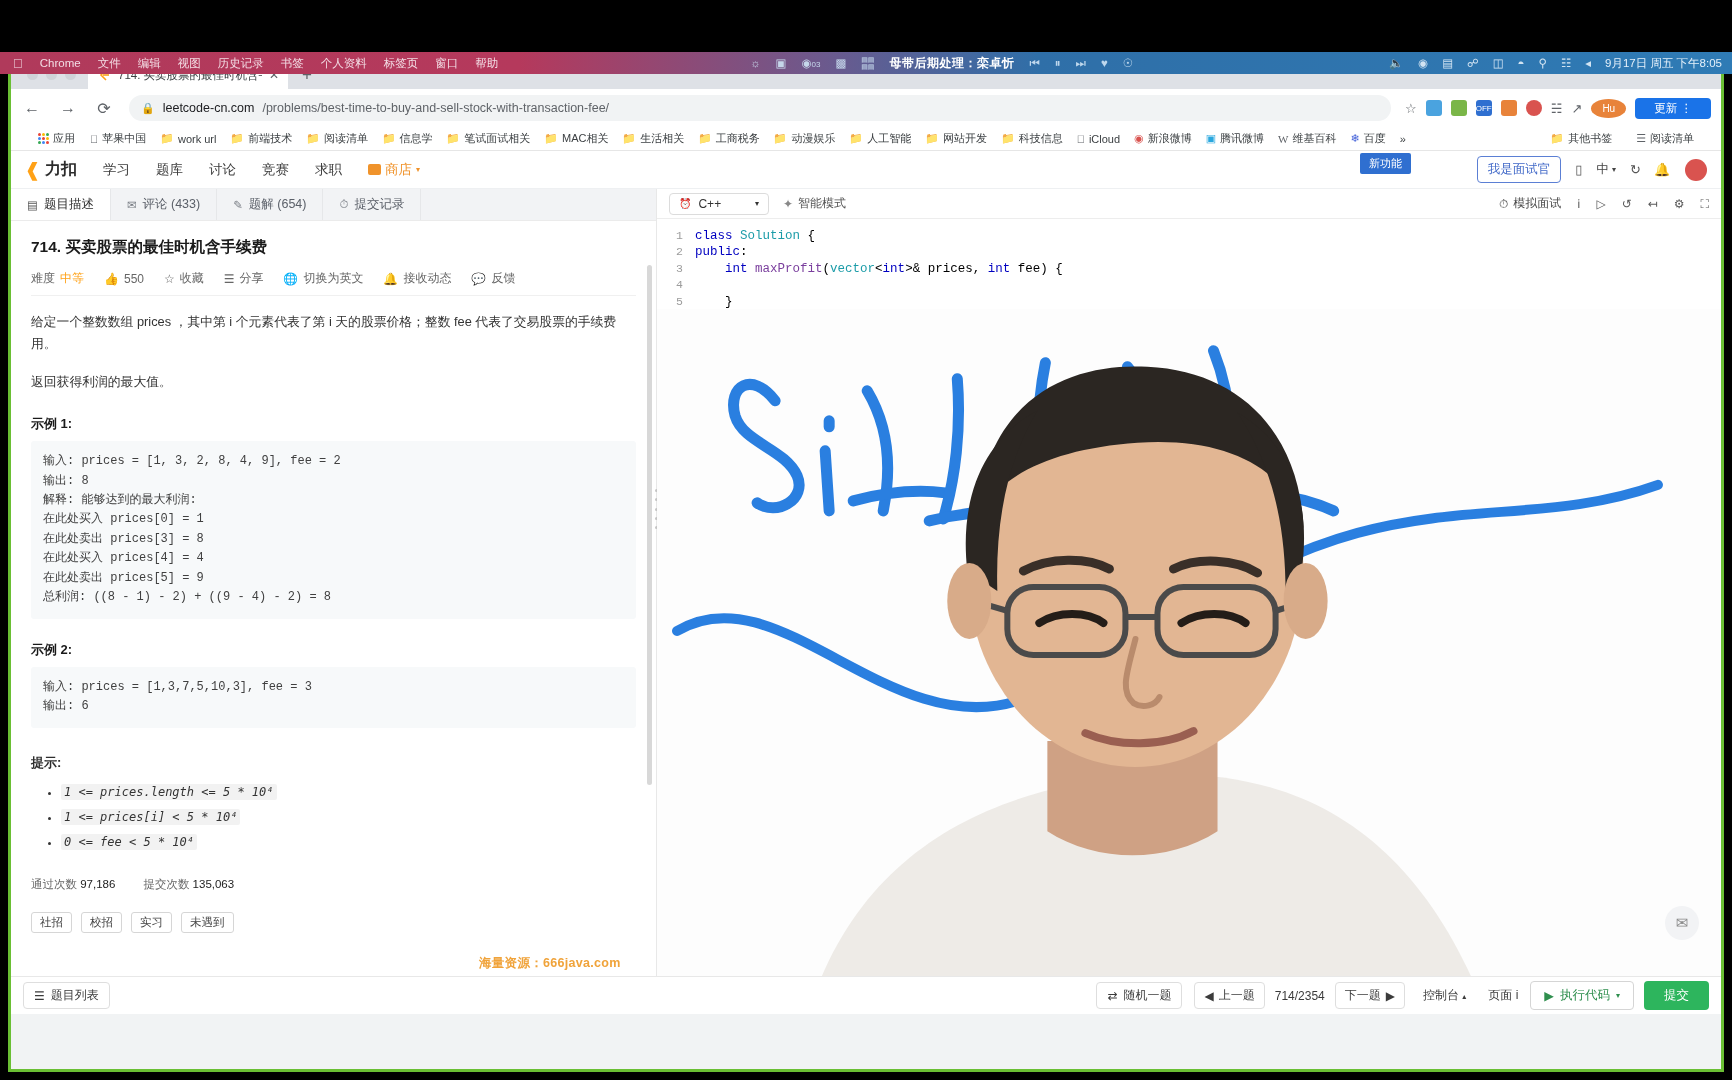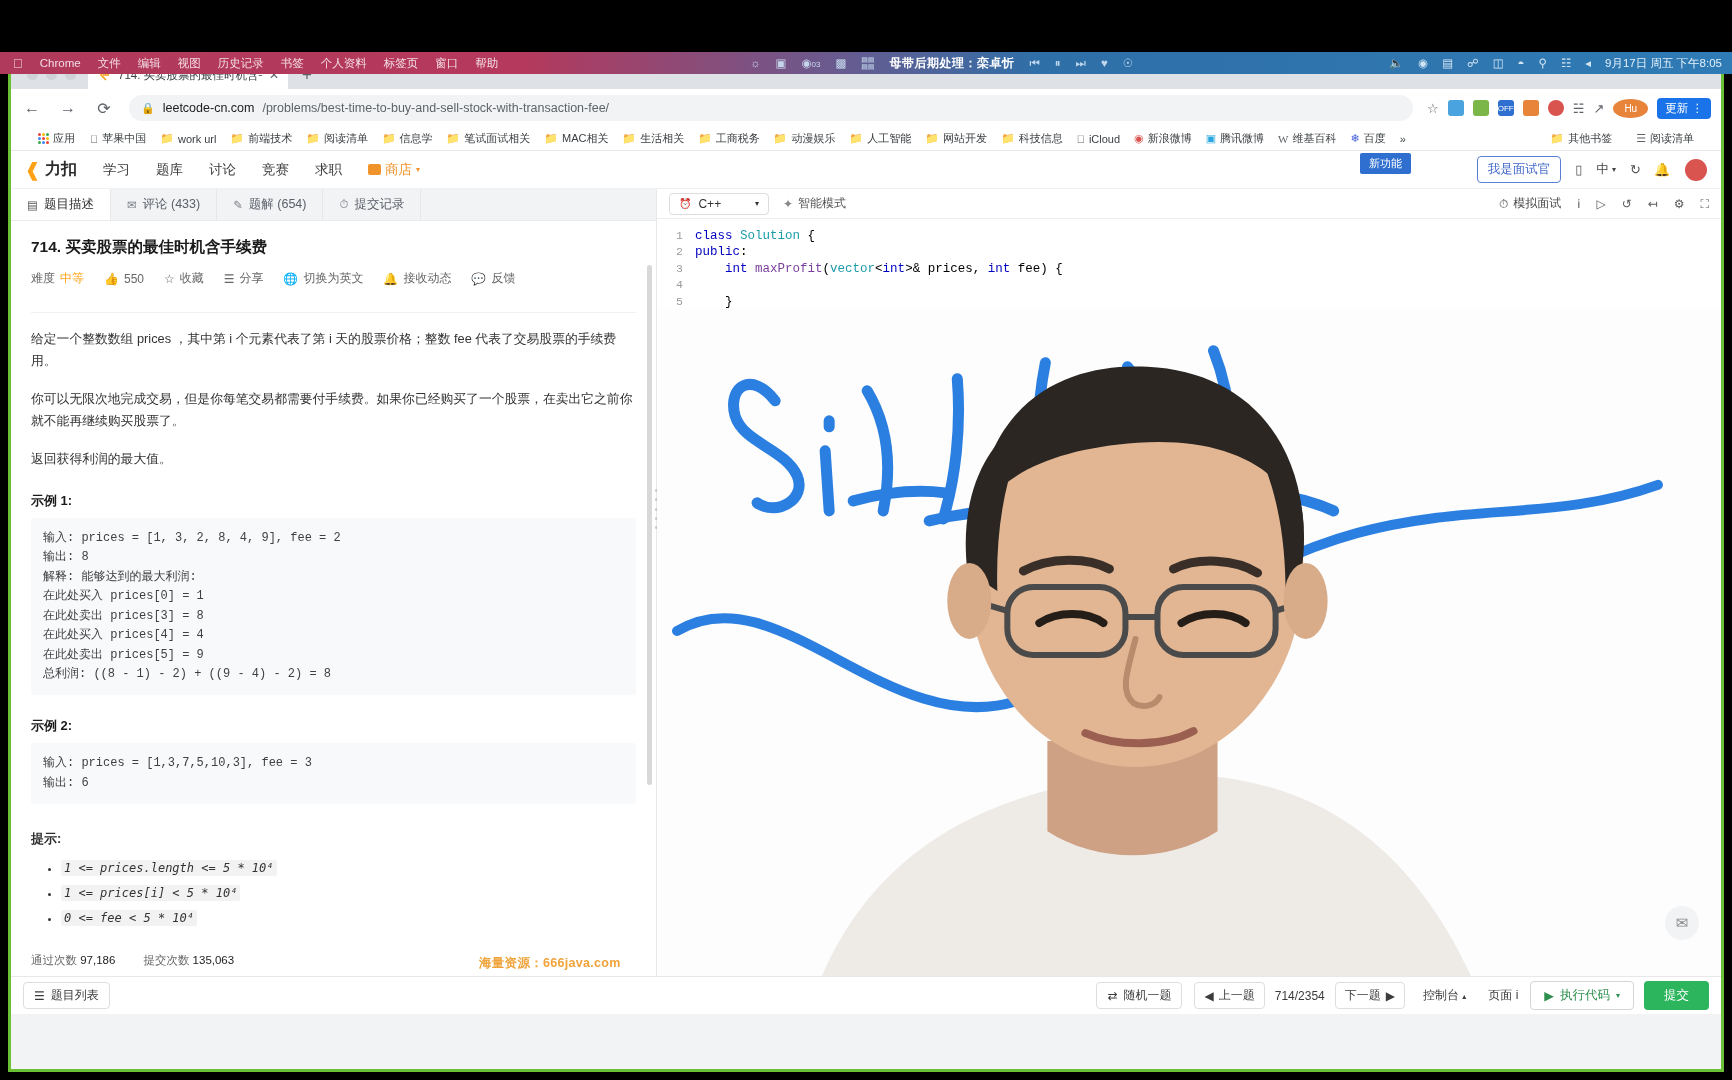--- a/index.html
+++ b/index.html
@@ -57,21 +57,21 @@
   .urlbox .u-path { color: #5f6368; }
   .omni-right { display: flex; align-items: center; gap: 9px; }
   .omni-right .oi { font-size: 13px; color: #5f6368; }
   .chip-ext { width: 16px; height: 16px; border-radius: 3px; }
   .avatar-hu {
     width: 35px; height: 19px; border-radius: 50%; background: #e8833a; color: #fff;
     font-size: 10px; display: flex; align-items: center; justify-content: center;
   }
   .btn-update {
     background: #1a73e8; color: #fff; font-size: 11.5px; border-radius: 4px;
-    padding: 3px 8px; white-space: nowrap;
+    padding: 3px 19px; white-space: nowrap;
   }
 
   .bookmarks {
     height: 24px; background: #fff; display: flex; align-items: center; gap: 0px;
     padding: 0 20px; font-size: 11px; color: #3c4043; border-bottom: 1px solid #e6e6e6;
     overflow: hidden; white-space: nowrap;
   }
   .bm { display: flex; align-items: center; gap: 4px; padding: 0 7px; }
   .bm .bico { font-size: 11px; color: #5f6368; }
   .bm-apps { display: flex; align-items:center; gap:4px; padding-right: 8px; }
@@ -113,21 +113,21 @@
   .ltab {
     display: flex; align-items: center; gap: 6px; padding: 0 16px; font-size: 12.5px;
     color: #5b6069; background: #f2f3f5; border-right: 1px solid #e6e7e9;
   }
   .ltab.active { background: #fff; color: #2b2b2b; }
   .ltab .ti { font-size: 11.5px; opacity: .8; }
   .tabs-row .tabs-fill { flex: 1; background: #f2f3f5; }
 
   .prob { flex: 1; overflow: hidden; padding: 16px 20px 0 20px; font-size: 13px; color: #2e2e2e; position: relative; }
   .prob h1 { font-size: 15.5px; font-weight: bold; color: #1a1a1a; margin-bottom: 12px; }
-  .meta { display: flex; align-items: center; gap: 20px; font-size: 12px; color: #666; padding-bottom: 25px; border-bottom: 1px solid #f0f0f0; }
+  .meta { display: flex; align-items: center; gap: 20px; font-size: 12px; color: #666; padding-bottom: 8px; border-bottom: 1px solid #f0f0f0; }
   .meta .m { display: flex; align-items: center; gap: 5px; }
   .diff-medium { color: #ffa116; }
   .para { line-height: 1.75; margin-top: 15px; font-size: 12.8px; color: #333; }
   .ex-title { font-weight: bold; font-size: 13px; margin: 22px 0 8px 0; color: #1a1a1a; }
   pre.ex {
     background: #f7f9fa; border-radius: 3px; padding: 11px 12px; font-size: 12px; line-height: 1.62;
     font-family: "Liberation Mono", monospace; color: #404040; white-space: pre-wrap;
   }
   .hint-title { font-weight: bold; font-size: 13px; margin: 26px 0 8px 0; }
   ul.hints { margin-left: 30px; font-size: 12px; line-height: 2.0; font-family: "Liberation Mono", monospace; color: #333; font-style: italic; }
@@ -475,21 +475,20 @@
                   <span>🔔</span>
                   <span>接收动态</span>
                 </span>
                 <span class="m">
                   <span>💬</span>
                   <span>反馈</span>
                 </span>
               </div>
 
               <p class="para">给定一个整数数组 prices ，其中第 i 个元素代表了第 i 天的股票价格；整数 fee 代表了交易股票的手续费用。</p>
-              <p class="para">你可以无限次地完成交易，但是你每笔交易都需要付手续费。如果你已经购买了一个股票，在卖出它之前你就不能再继续购买股票了。</p>
               <p class="para">返回获得利润的最大值。</p>
 
               <div class="ex-title">示例 1:</div>
               <pre class="ex">输入: prices = [1, 3, 2, 8, 4, 9], fee = 2
 输出: 8
 解释: 能够达到的最大利润:
 在此处买入 prices[0] = 1
 在此处卖出 prices[3] = 8
 在此处买入 prices[4] = 4
 在此处卖出 prices[5] = 9

